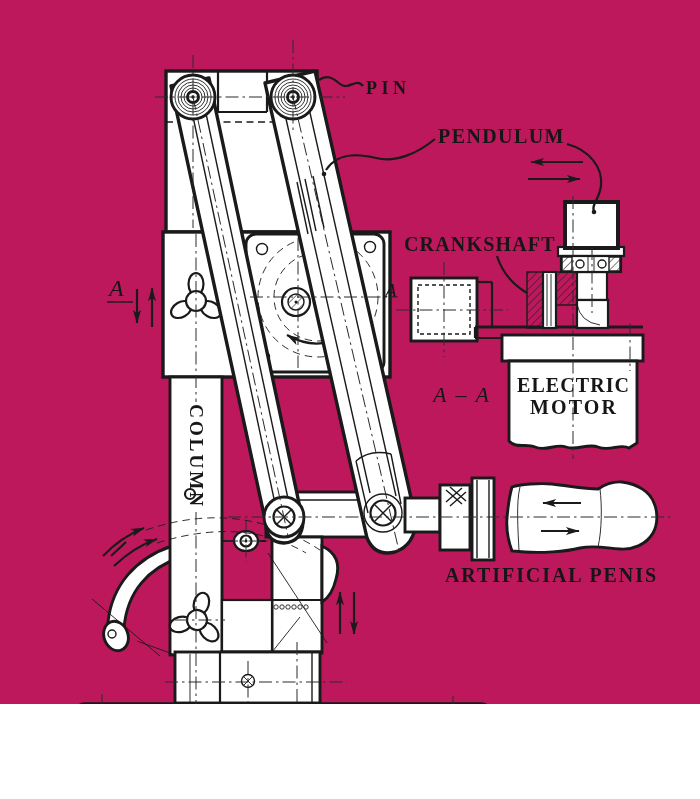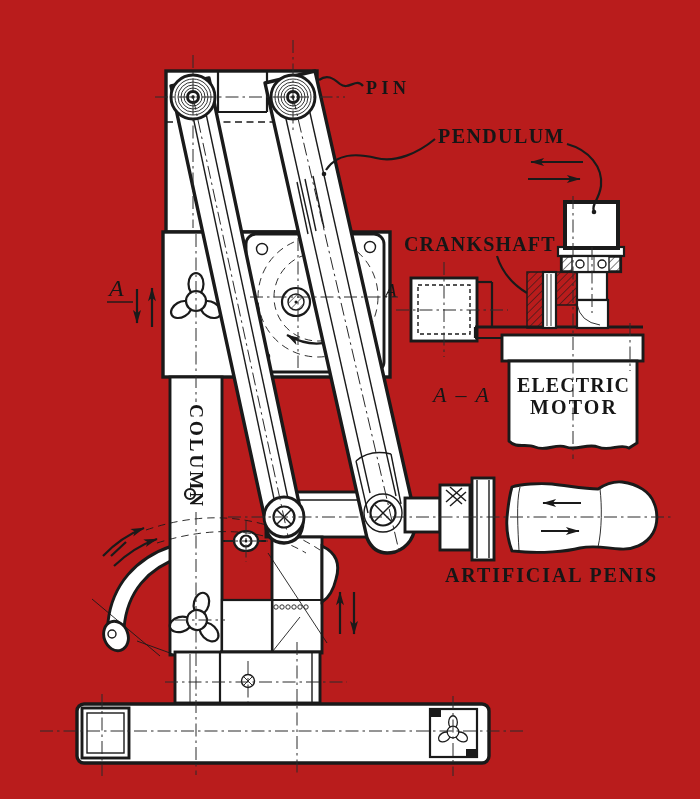--- a/index.html
+++ b/index.html
@@ -1,16 +1,16 @@
 <!DOCTYPE html>
 <html><head>
 <meta charset="utf-8">
 <style>
   html,body{margin:0;padding:0;background:#ffffff;}
-  .page{width:700px;height:799px;background:#b91c1c;position:relative;overflow:hidden;}
+  .page{width:700px;height:704px;background:#be185d;position:relative;overflow:hidden;}
   figure{margin:0;}
   svg{display:block;}
   .ink{stroke:#1a1a1a;fill:none;}
   .wf{fill:#ffffff;}
   .hf{fill:url(#hatch);}
   .w5{stroke-width:4;}
   .w4{stroke-width:3.4;}
   .w3{stroke-width:2.9;}
   .w2{stroke-width:2.2;}
   .w1{stroke-width:1.4;}

